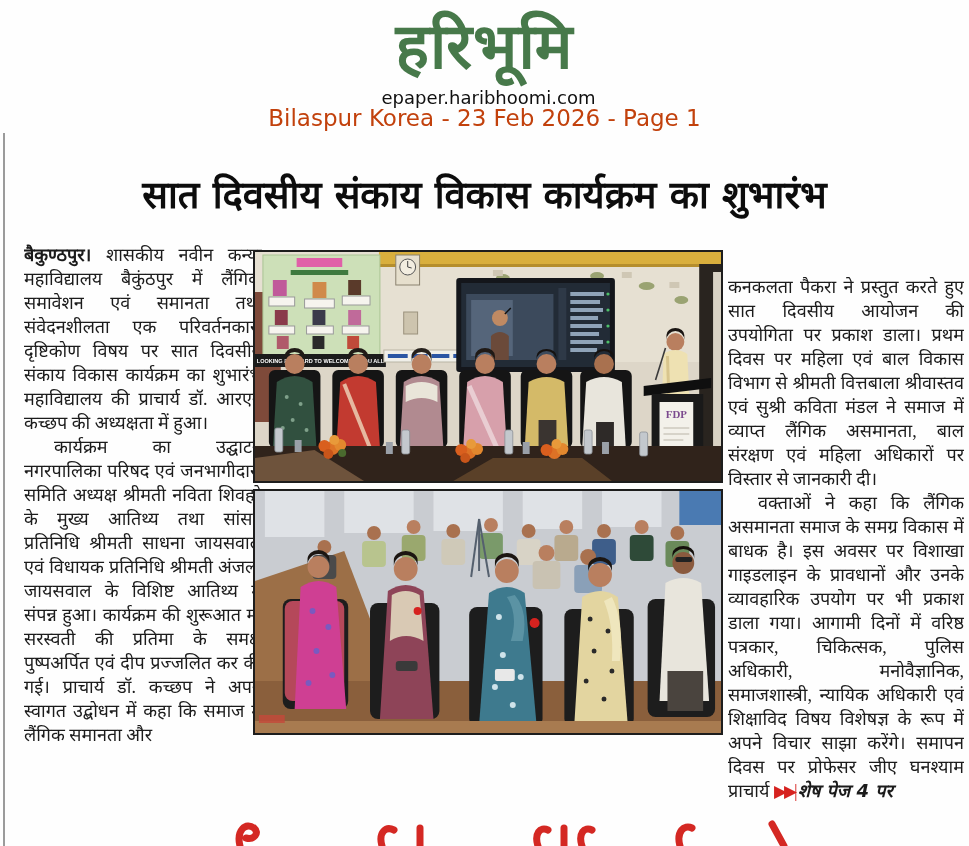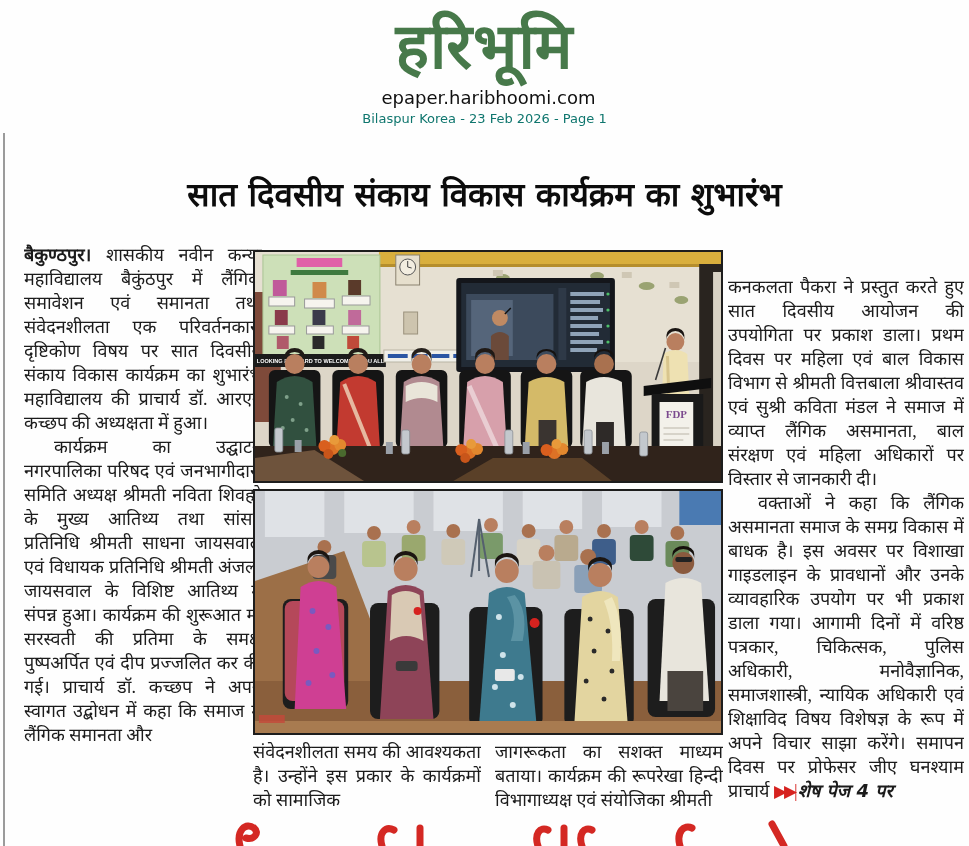--- a/index.html
+++ b/index.html
@@ -15,30 +15,30 @@
     display:inline-block; margin-top:6px; font-size:63px; line-height:82px;
     font-weight:800; color:#47794a; letter-spacing:1px;
     font-family:"DejaVu Sans","Liberation Sans",sans-serif;
   }
   .site-line {
     font-size:18px; line-height:20px; color:#101010;
     font-family:"DejaVu Sans","Liberation Sans",sans-serif;
     padding-left:8px;
   }
   .date-line {
-    font-size:13px; line-height:21px; color:#0f766e;
+    font-size:23px; line-height:21px; color:#c2410c;
     font-family:"DejaVu Sans","Liberation Sans",sans-serif;
   }
   
   .left-rule { position:absolute; left:3px; top:133px; width:2px; height:713px; background:#9b9b9b; }
   
   .headline {
     position:absolute; left:8px; top:150px; width:953px; height:86px;
     display:flex; align-items:center; justify-content:center;
-    font-size:33px; font-weight:800; color:#0c0c0c; white-space:nowrap; overflow:hidden;
+    font-size:38px; font-weight:800; color:#0c0c0c; white-space:nowrap; overflow:hidden;
     font-family:"DejaVu Sans","Liberation Sans",sans-serif;
   }
   
   .body-txt { font-size:18px; line-height:24px; text-align:justify; color:#1b1b1b; }
   .body-txt p { margin:0; }
   .body-txt p.indent { text-indent:30px; }
   .lead { font-weight:700; }
   .col1 { position:absolute; left:24px;  top:243px; width:238px; height:602px; overflow:hidden; }
   .col3 { position:absolute; left:728px; top:243px; width:236px; height:602px; overflow:hidden;margin-top:32px; }
   .midA { position:absolute; left:253px; top:740px; width:228px; height:76px; overflow:hidden; }
@@ -419,26 +419,20 @@
           <rect x="424" y="66" width="17" height="5" rx="2" fill="#222"></rect>
           <path d="M408 210 L414 92 Q432 82 450 92 L458 210 Z" fill="#e8e5dc"></path>
           <rect x="416" y="180" width="36" height="40" fill="#4a443e"></rect>
         </g>
       </g>
       <rect x="0" y="230" width="470" height="12" fill="#a87b50"></rect>
       <rect x="4" y="224" width="26" height="8" fill="#c4483a" opacity="0.8"></rect>
     </svg>
   </div>
 
-  <div class="midA body-txt">
-    <p>संवेदनशीलता समय की आवश्यकता है। उन्होंने इस प्रकार के कार्यक्रमों को सामाजिक</p>
-  </div>
-  <div class="midB body-txt">
-    <p>जागरूकता का सशक्त माध्यम बताया। कार्यक्रम की रूपरेखा हिन्दी विभागाध्यक्ष एवं संयोजिका श्रीमती</p>
-  </div>
 
   <div class="col3 body-txt">
     <p>कनकलता पैकरा ने प्रस्तुत करते हुए सात दिवसीय आयोजन की उपयोगिता पर प्रकाश डाला। प्रथम दिवस पर महिला एवं बाल विकास विभाग से श्रीमती वित्तबाला श्रीवास्तव एवं सुश्री कविता मंडल ने समाज में व्याप्त लैंगिक असमानता, बाल संरक्षण एवं महिला अधिकारों पर विस्तार से जानकारी दी।</p>
     <p class="indent"><span>वक्ताओं ने कहा कि लैंगिक असमानता समाज के समग्र विकास में बाधक है। इस अवसर पर विशाखा गाइडलाइन के प्रावधानों और उनके व्यावहारिक उपयोग पर भी प्रकाश डाला गया। आगामी दिनों में वरिष्ठ पत्रकार, चिकित्सक, पुलिस अधिकारी, मनोवैज्ञानिक, समाजशास्त्री, न्यायिक अधिकारी एवं शिक्षाविद विषय विशेषज्ञ के रूप में अपने विचार साझा करेंगे। समापन दिवस पर प्रोफेसर जीए घनश्याम प्राचार्य </span><span class="cont-arrows">▶▶</span><span class="cont-bar">|</span><span class="cont-label">शेष पेज 4 पर</span></p>
   </div>
 
   <div class="red-fragment">
     <svg viewBox="0 0 740 28">
       <g stroke="#d42823" stroke-width="7" fill="none" stroke-linecap="round">
         <path d="M120 28 C116 12 126 4 134 10 C140 15 134 22 126 20"></path>

